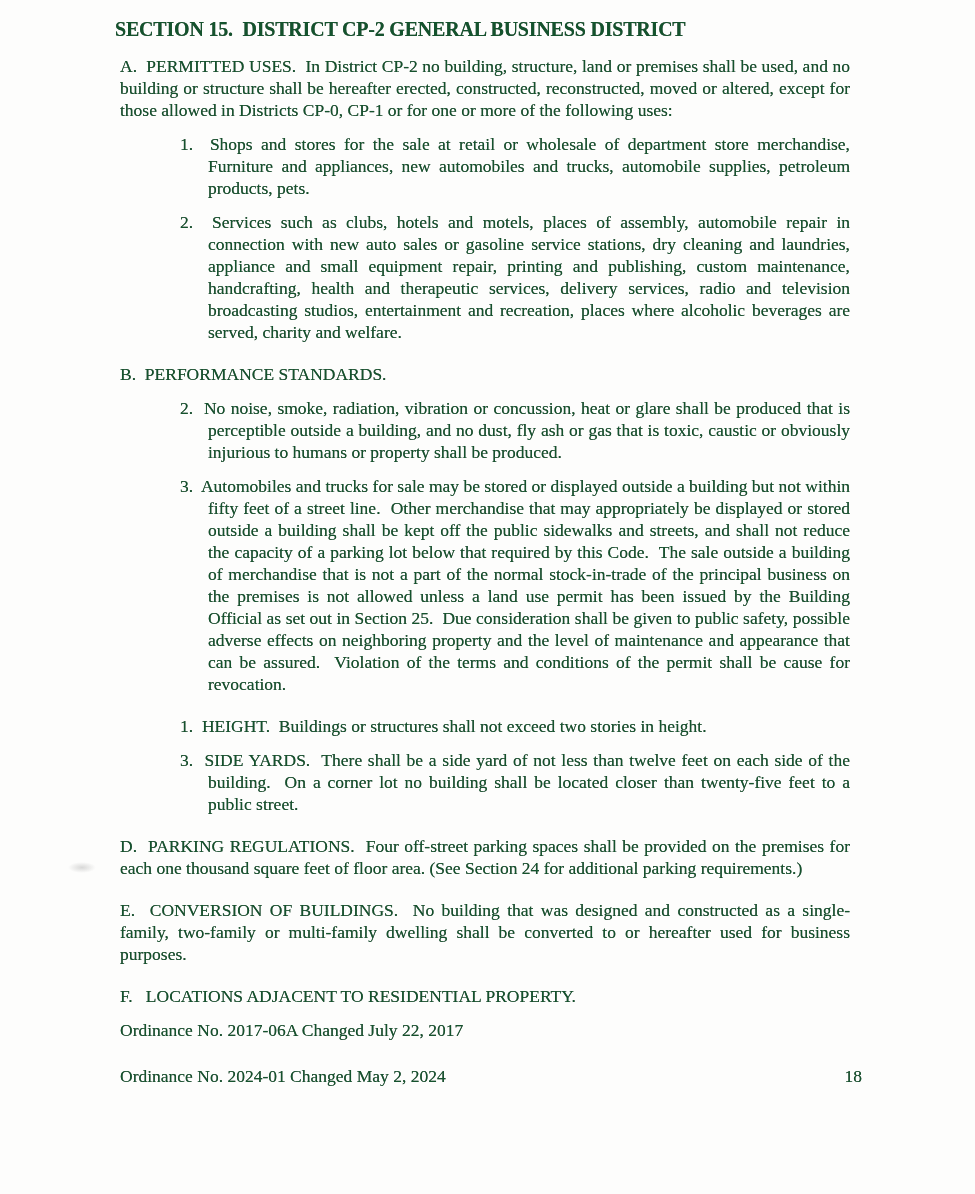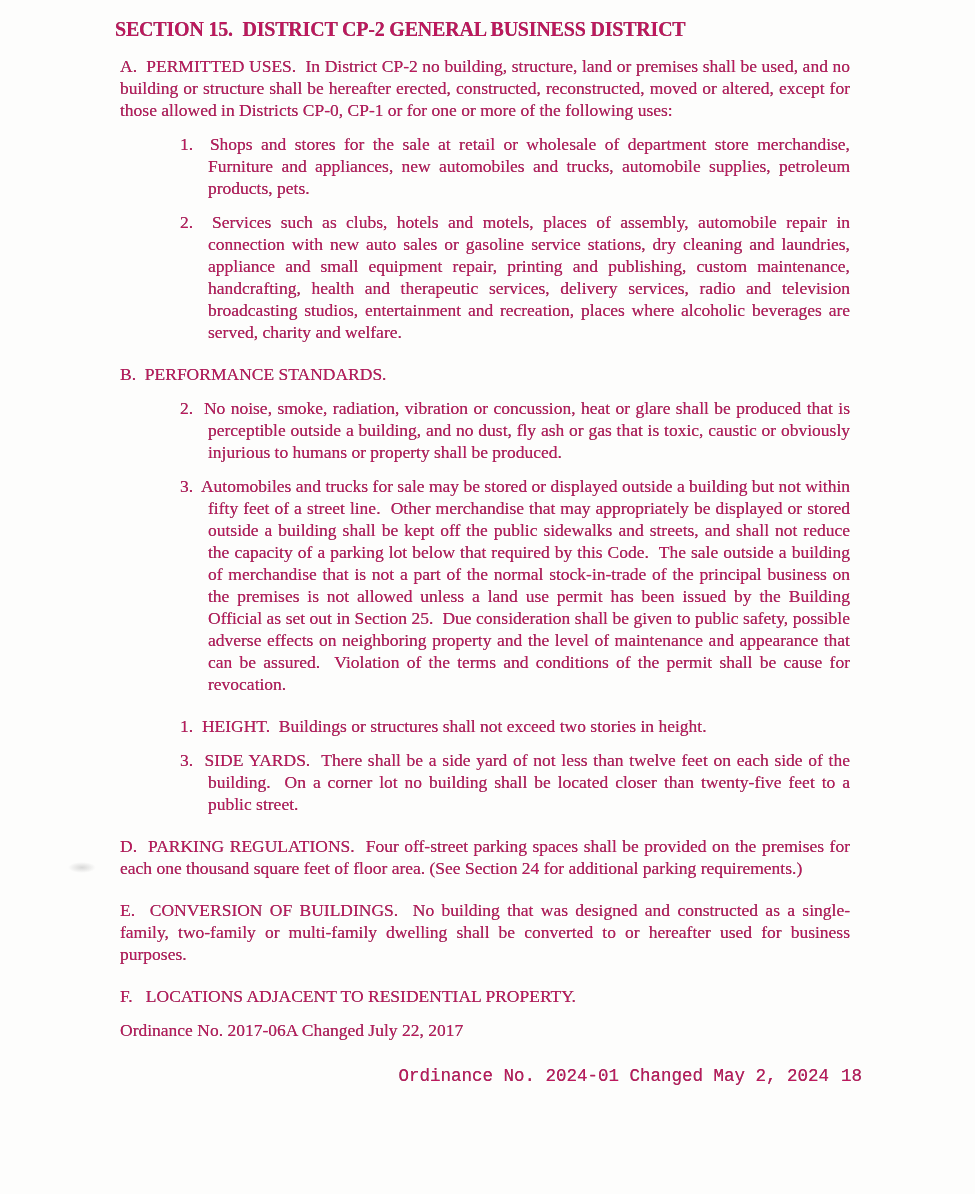--- a/index.html
+++ b/index.html
@@ -8,21 +8,21 @@
     padding: 0;
     background: #ffffff;
   }
   .page {
     position: relative;
     width: 975px;
     height: 1194px;
     background: #fdfdfc;
     overflow: hidden;
     font-family: "Liberation Serif", serif;
-    color: #be185d;
+    color: #14532d;
   }
   .content {
     position: absolute;
     left: 108px;
     top: 16px;
     width: 754px;
     text-shadow: 0 0 0.5px rgba(25,25,25,0.65);
   }
   .doc-title {
     font-size: 20px;
@@ -39,23 +39,22 @@
     text-align: justify;
   }
   .block { margin-bottom: 20px; }
   .block:last-of-type { margin-bottom: 0; }
   .li {
     padding-left: 88px;
     text-indent: -28px;
   }
   .footer-row {
     display: flex;
-    justify-content: flex-end;
+    justify-content: space-between;
     align-items: baseline;
-    font-family: Liberation Mono, monospace;
   }
   .footer-row p { text-align: left; }
   .page-num {
     font-size: 17.5px;
     line-height: 22px;
   }
   .smudge {
     position: absolute;
     left: 68px;
     top: 862px;

